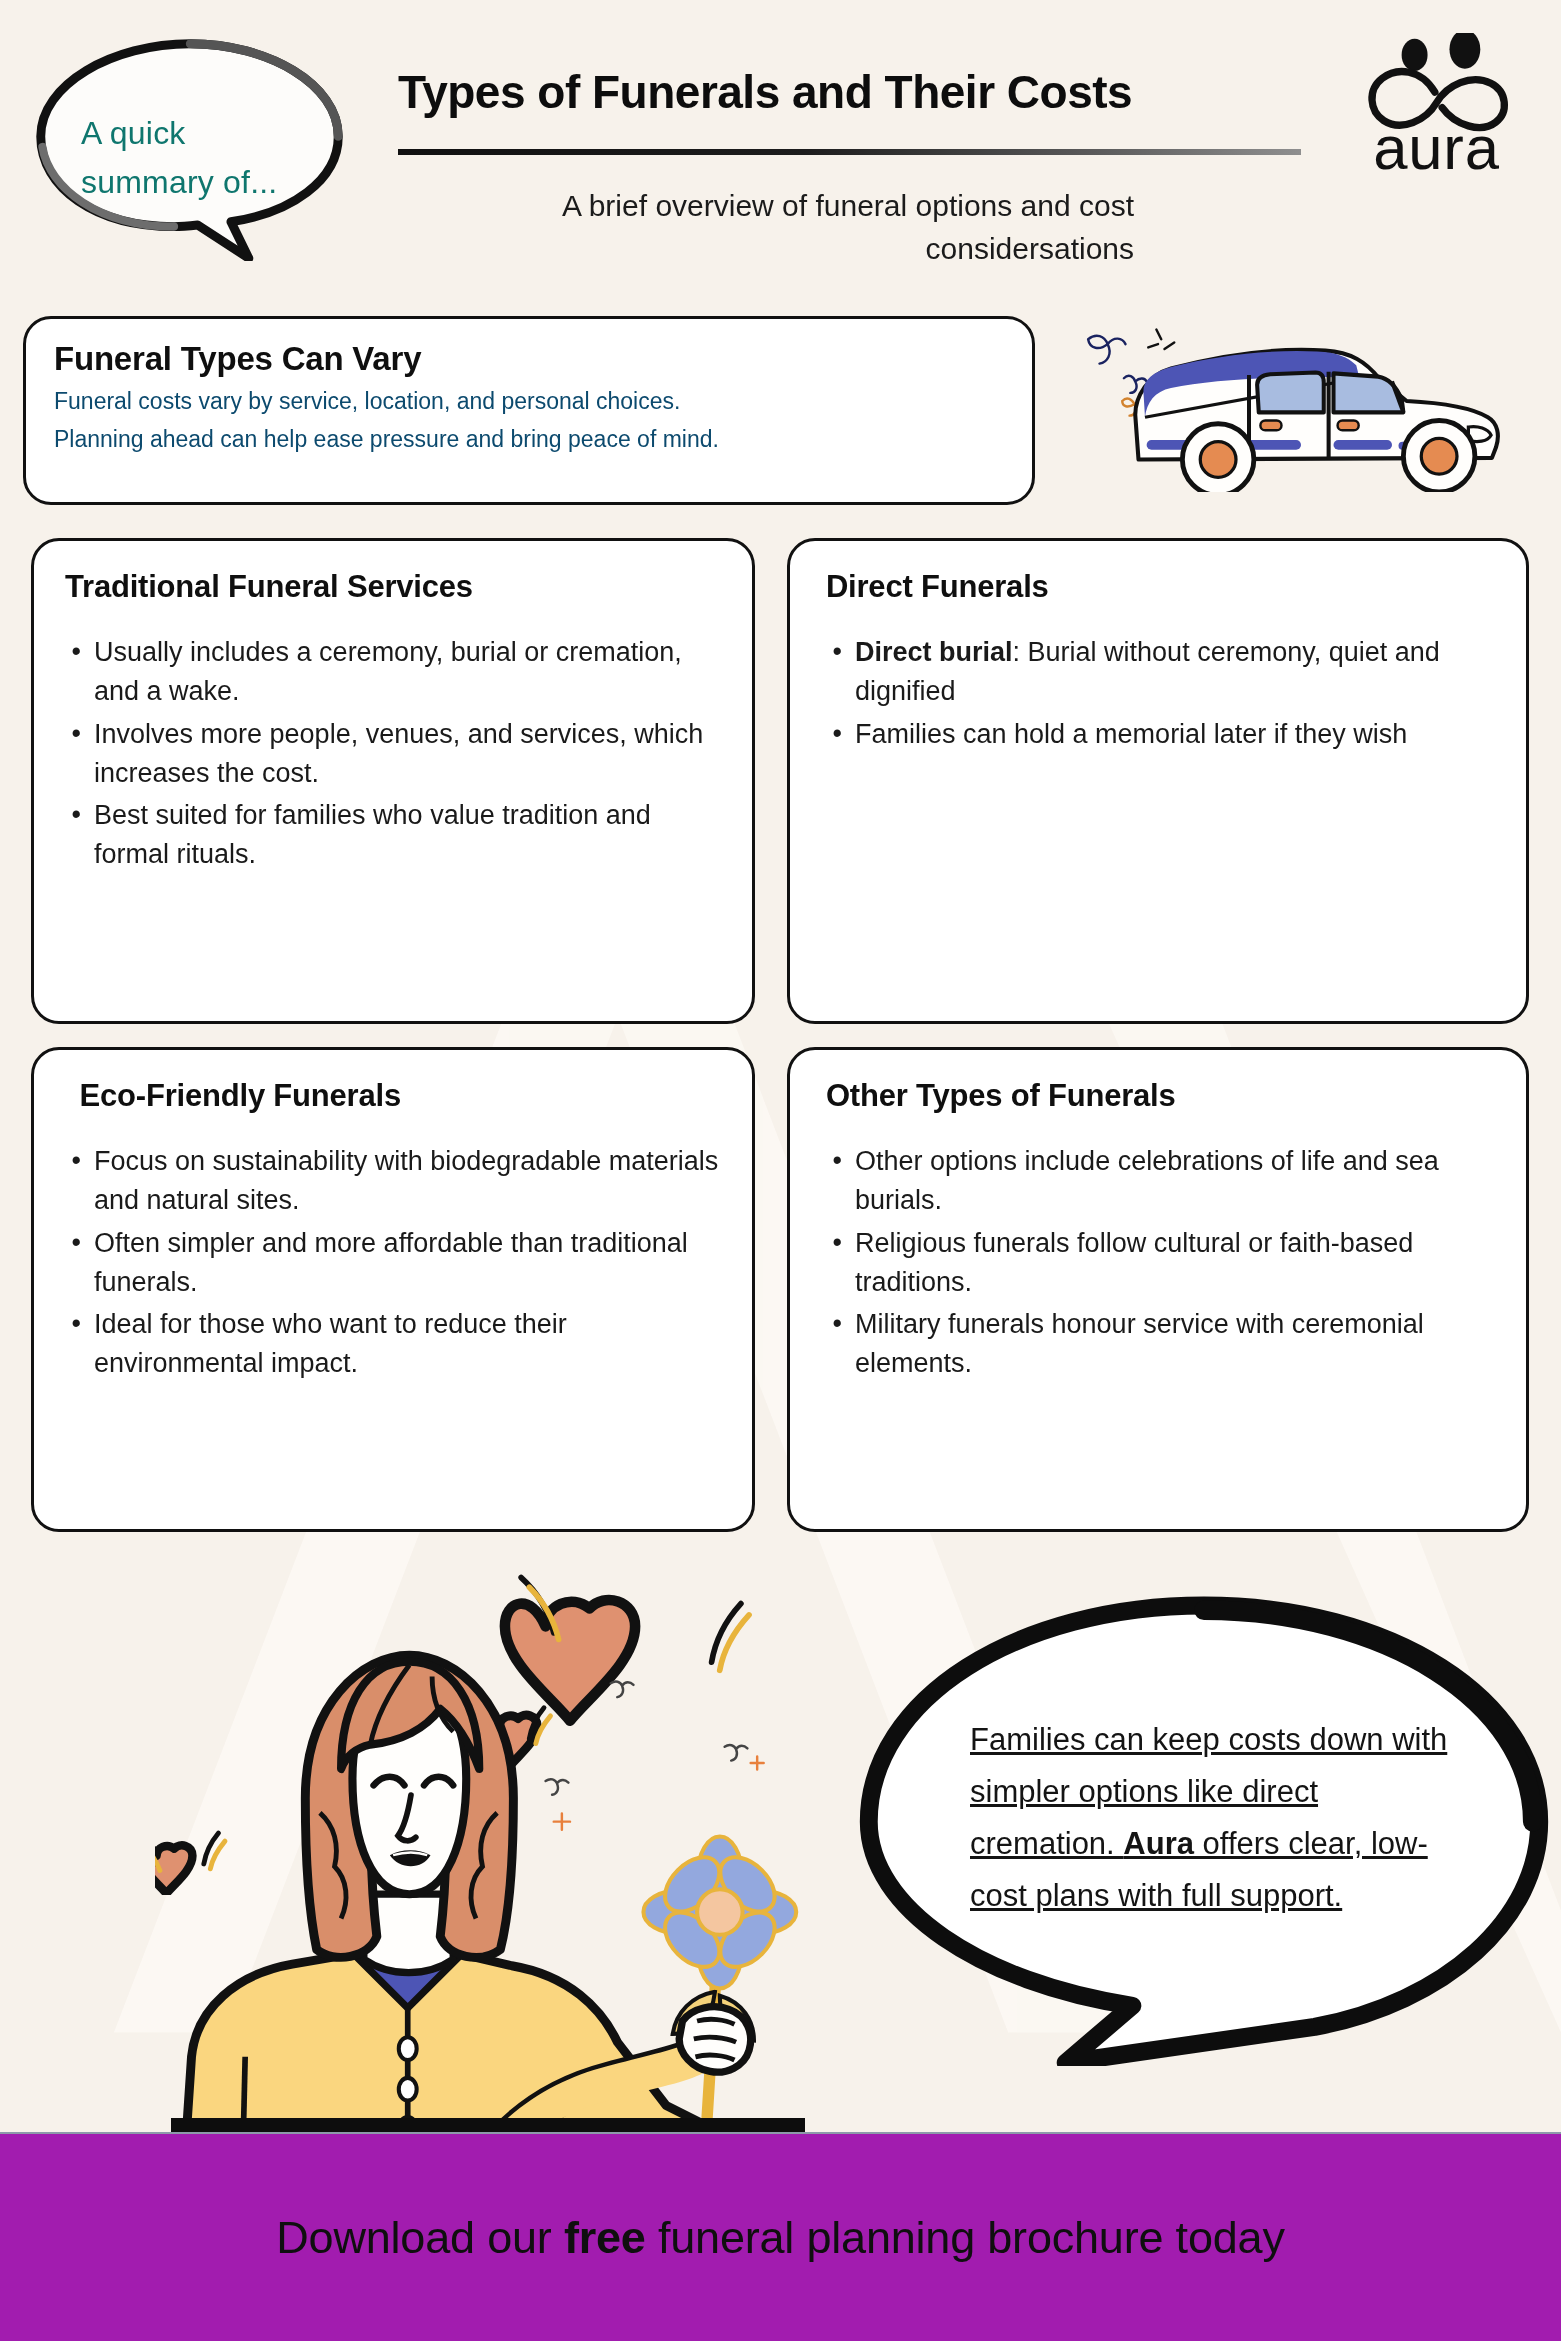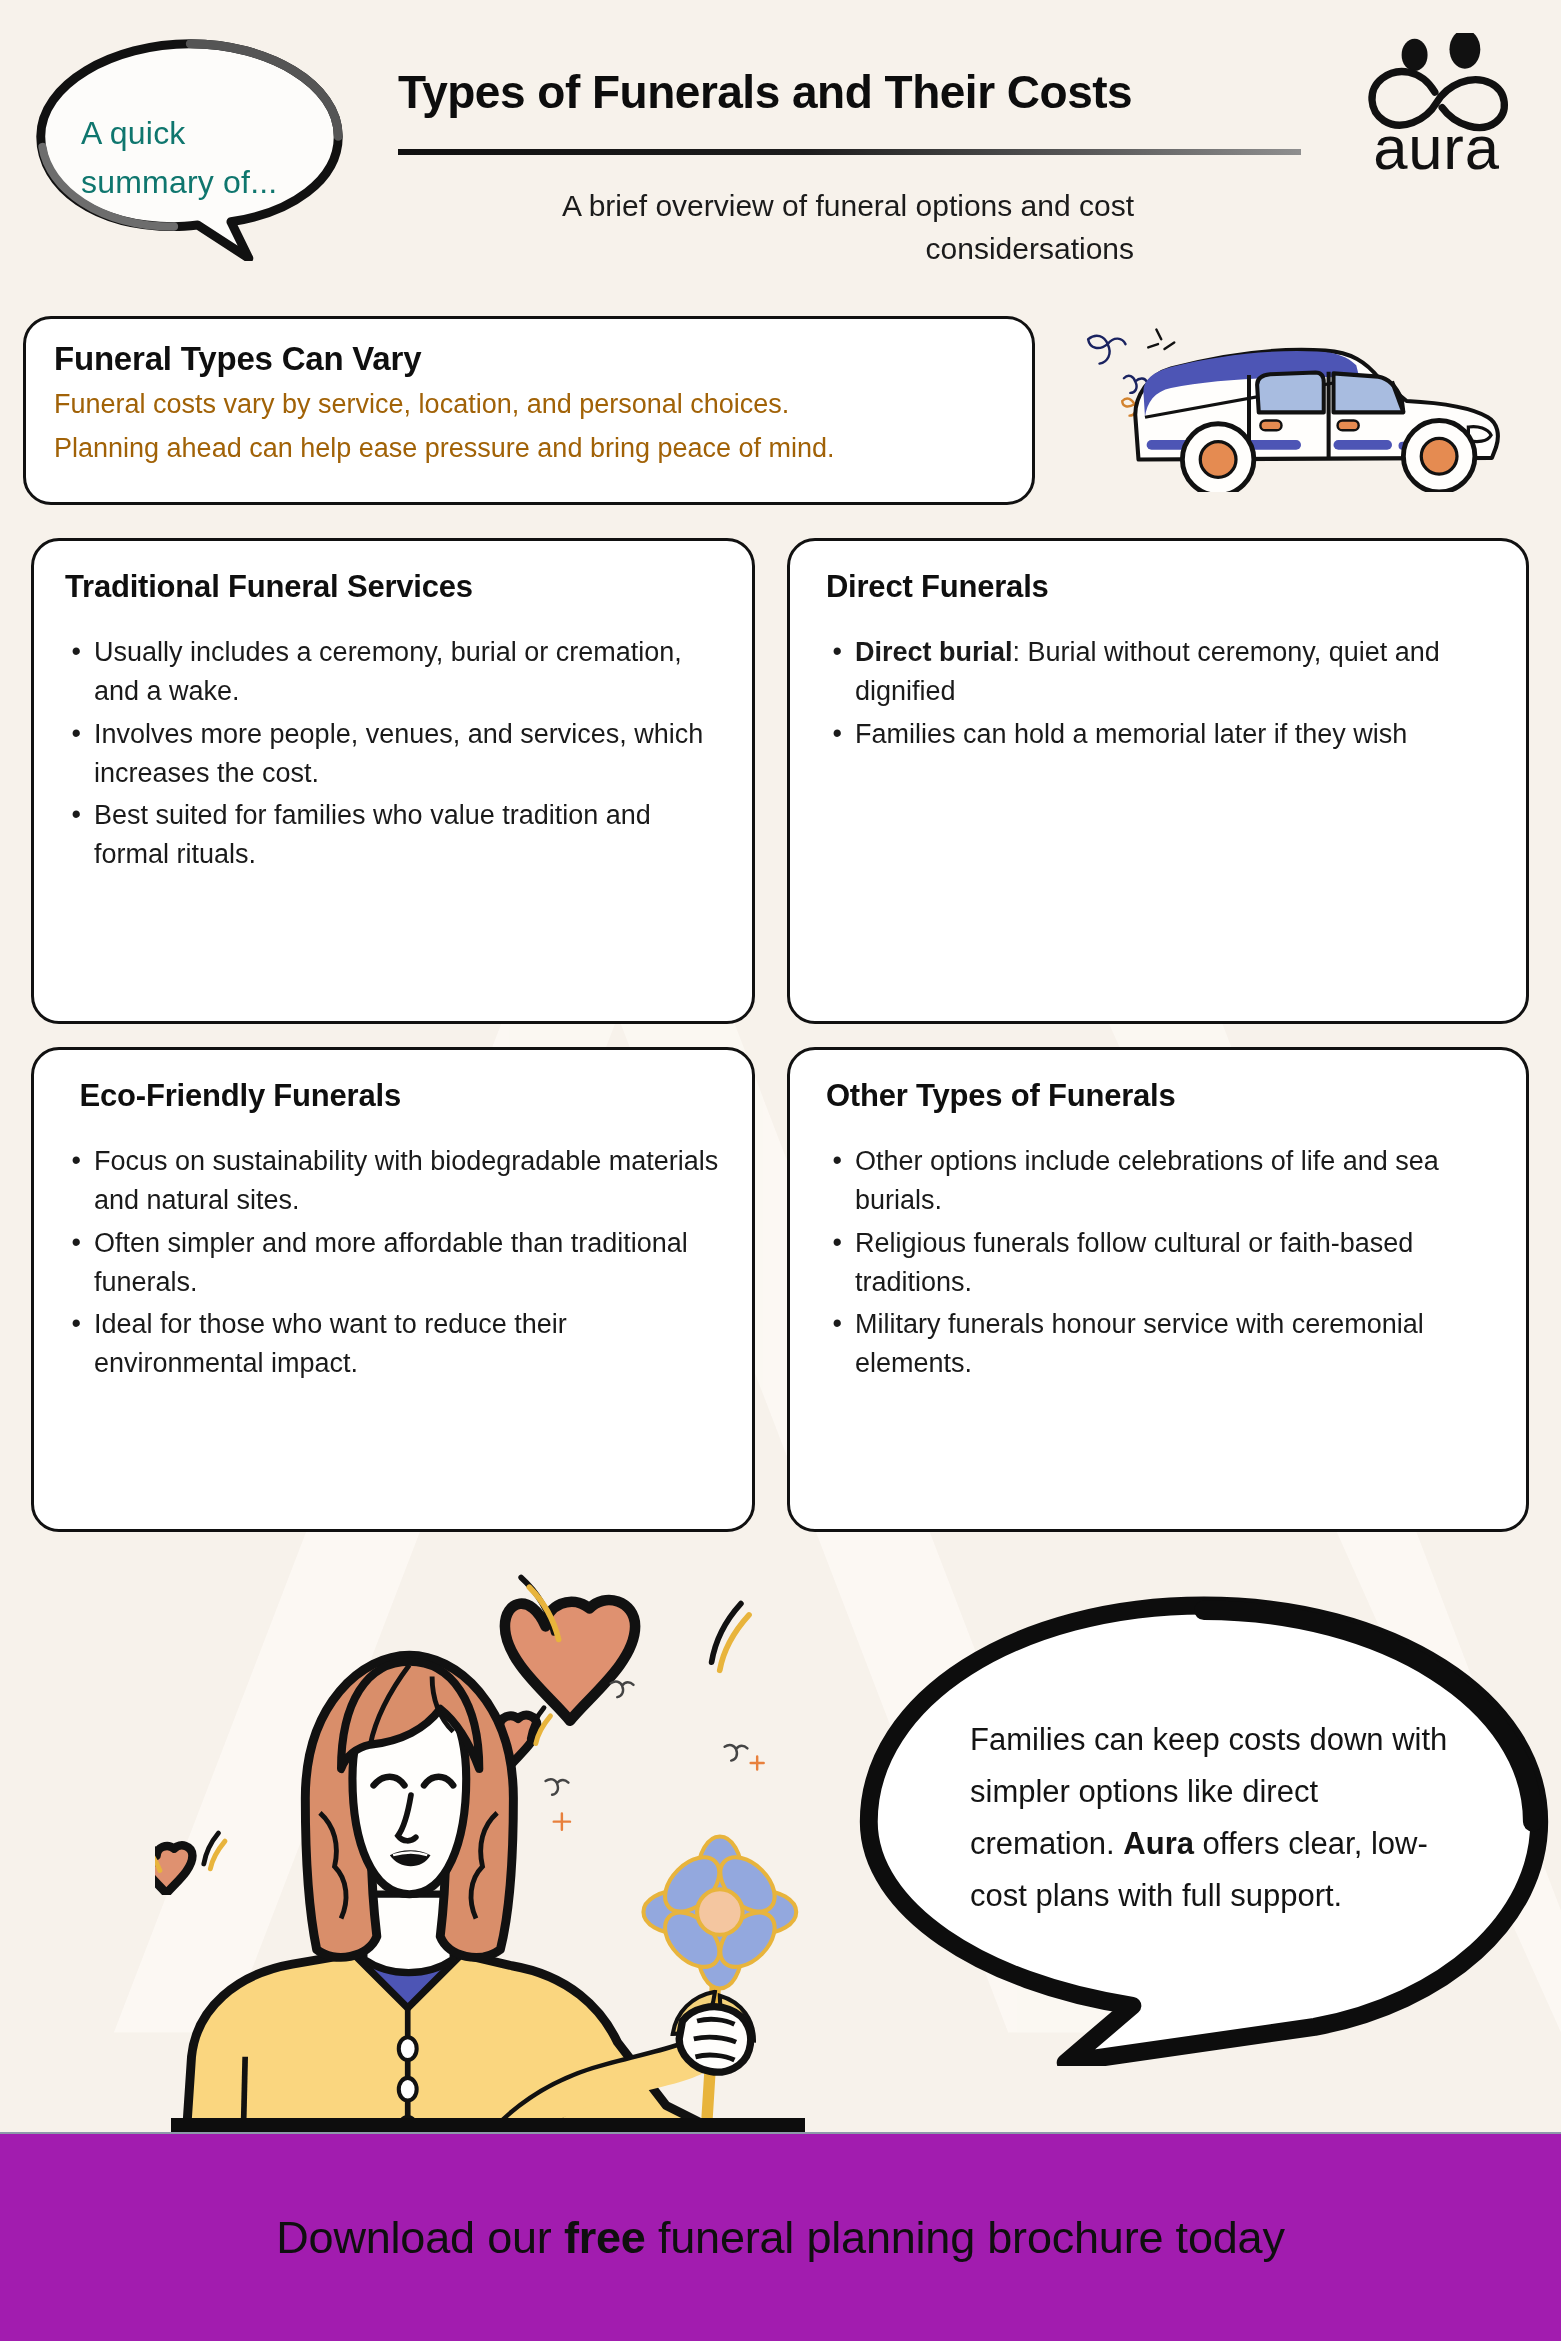--- a/index.html
+++ b/index.html
@@ -98,23 +98,23 @@
     border-radius: 28px;
   }
 
   .card-h {
     font-size: 31px;
     font-weight: bold;
     color: #0f0f0f;
     letter-spacing: -0.2px;
   }
   .card-p {
-    font-size: 27px;
+    font-size: 23px;
     line-height: 1.46;
-    color: #a16207;
+    color: #0c4a6e;
   }
 
   
   #card-vary {
     left: 23px; top: 316px;
     width: 1012px; height: 189px;
     padding: 21px 28px;
   }
   #card-vary .card-h { font-size: 33px; margin-bottom: 6.5px; }
   #card-vary .card-p { margin-top: 4.9px; }
@@ -191,20 +191,21 @@
     width: 716px; height: 472px;
   }
   .quote-bubble svg { position: absolute; inset: 0; width: 100%; height: 100%; }
   .quote-bubble .qt-text {
     position: absolute;
     left: 124px; top: 120px;
     width: 488px;
     font-size: 31px;
     line-height: 1.68;
     color: #141414;
+    text-decoration: underline;
   }
   .quote-bubble .qt-text b { font-weight: bold; }
 
   
   .footer {
     position: absolute;
     left: 0; bottom: 0;
     width: 1561px;
     height: 210px;
     background: #a21caf;

